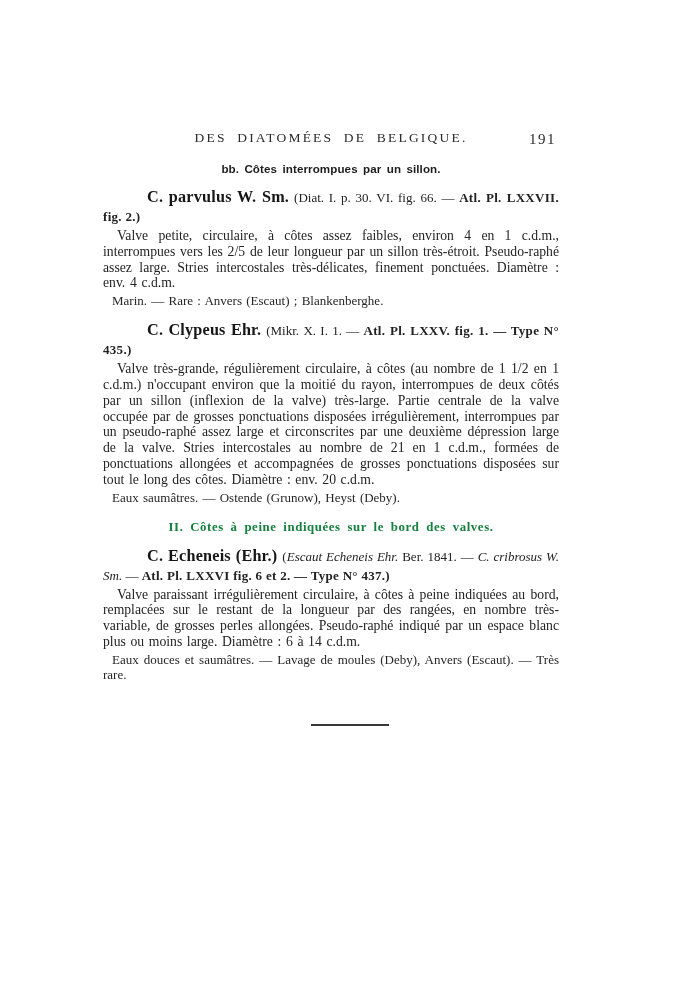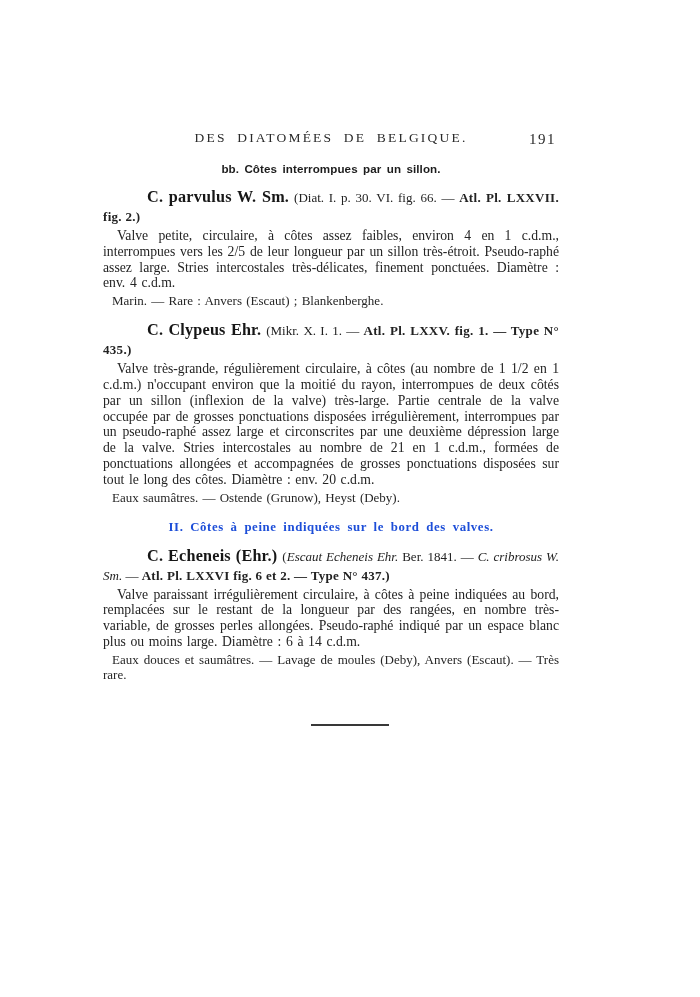--- a/index.html
+++ b/index.html
@@ -82,21 +82,21 @@
     word-spacing:1px;
     color:#262626;
   }
   .section-heading{
     margin-top:15px;
     text-align:center;
     font-weight:bold;
     font-size:12.8px;
     letter-spacing:0.6px;
     word-spacing:3px;
-    color:#1d4ed8;
+    color:#15803d;
   }
   .entry-echeneis .species-heading{margin-top:12px;}
   .divider{
     position:absolute;
     left:311px;top:724px;
     width:78px;height:2px;
     background:#383838;
   }
 </style>
 </head>

